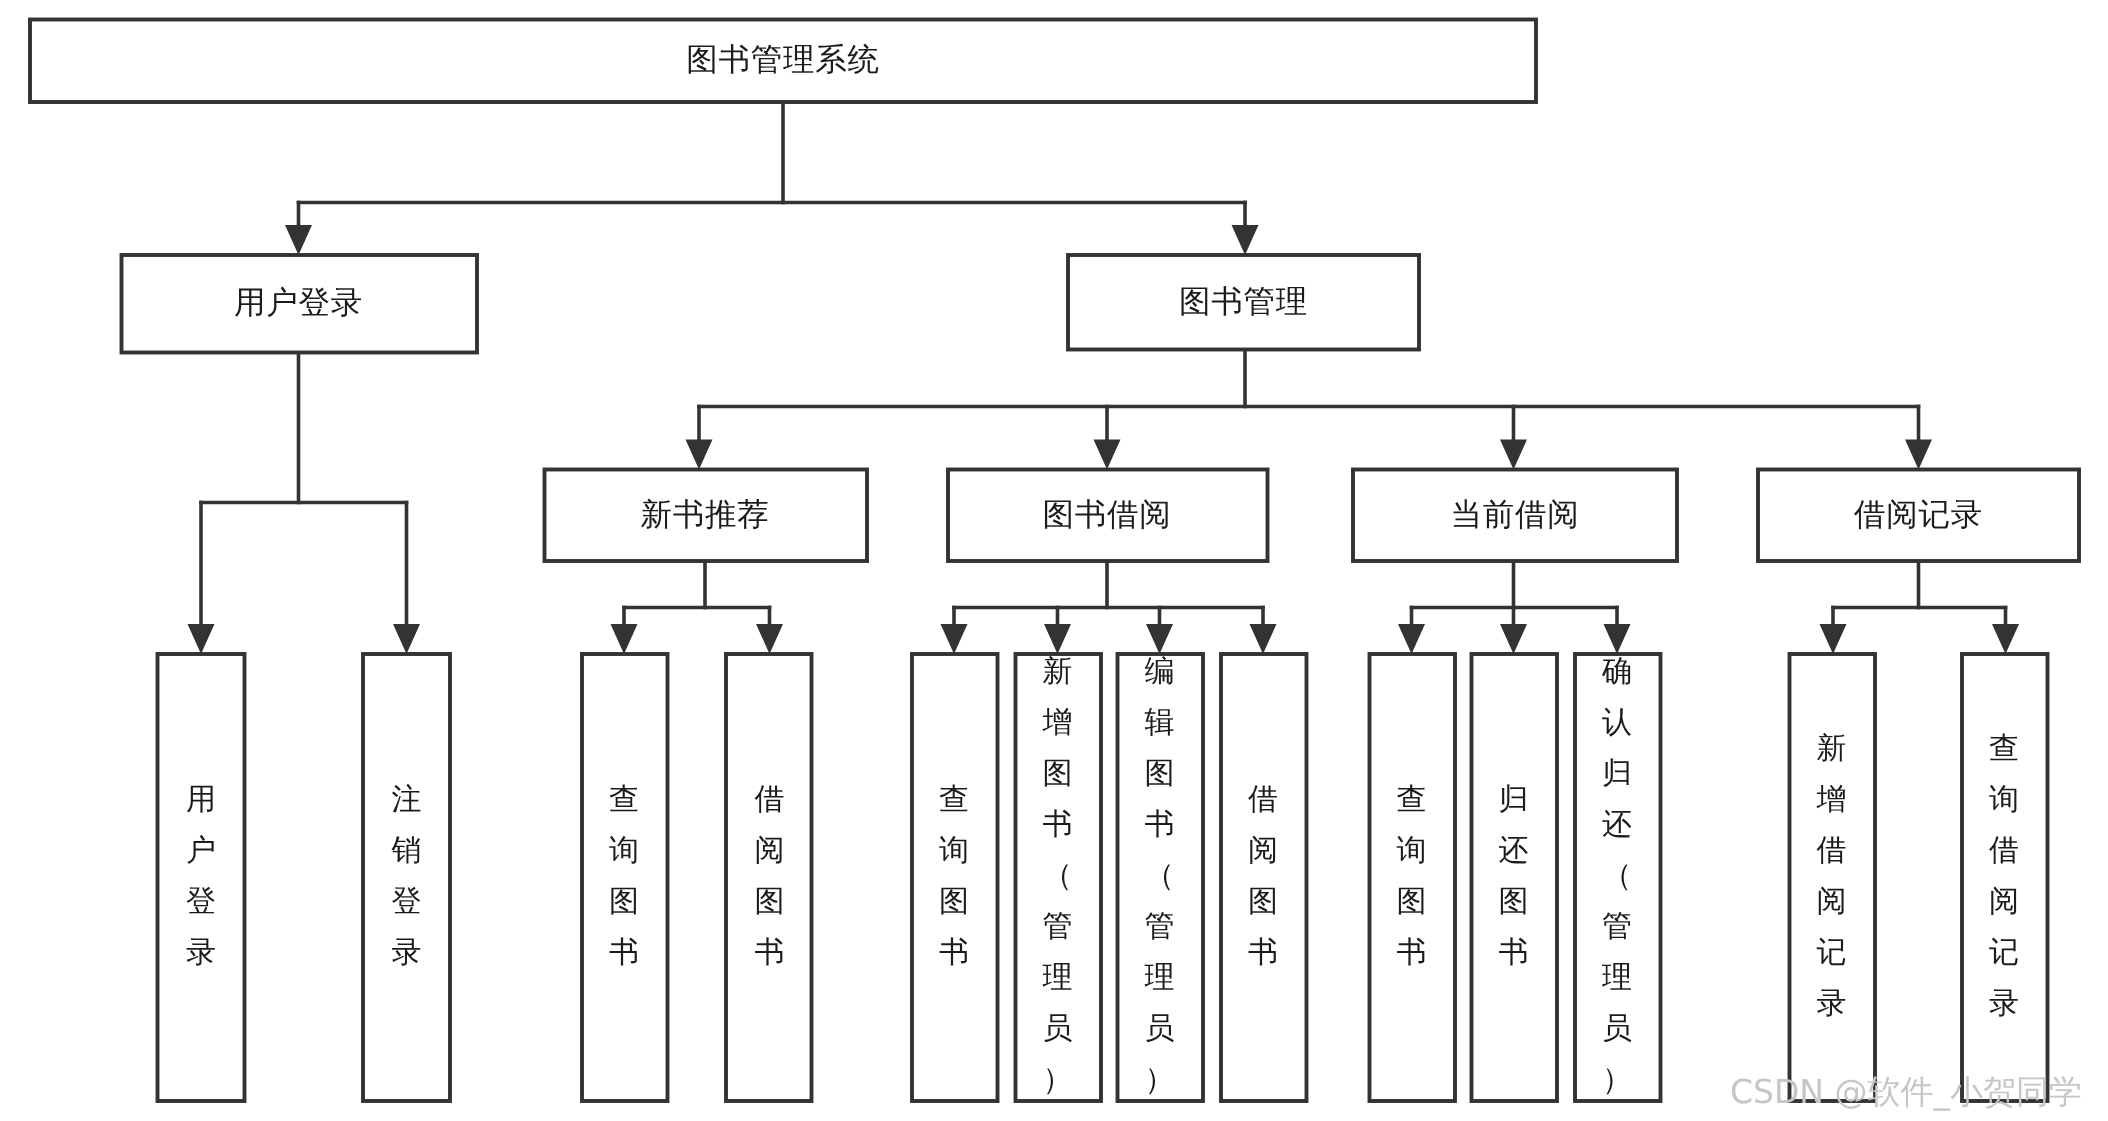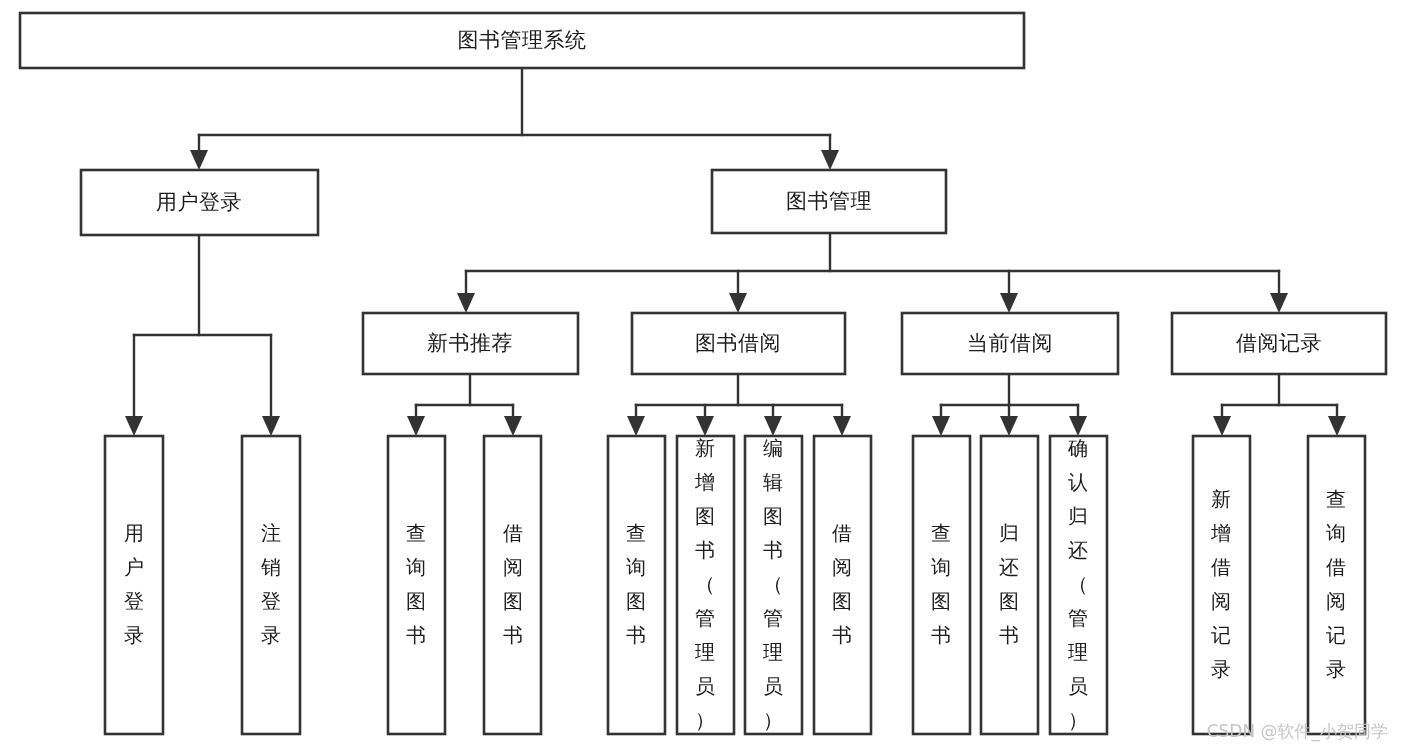--- a/index.html
+++ b/index.html
@@ -54,21 +54,21 @@
     font-size: 20px;
     fill: #1b1b1b;
     text-anchor: middle;
     dominant-baseline: middle;
   }
   .watermark-text {
     position: absolute;
     right: 14px;
     bottom: 4px;
     font-family: "DejaVu Sans", "Liberation Sans", sans-serif;
-    font-size: 17px;
+    font-size: 22px;
     color: #c6c6c6;
     white-space: nowrap;
     pointer-events: none;
     user-select: none;
   }
 </style>
 </head>
 <body>
 
 <div id="diagram-root">

